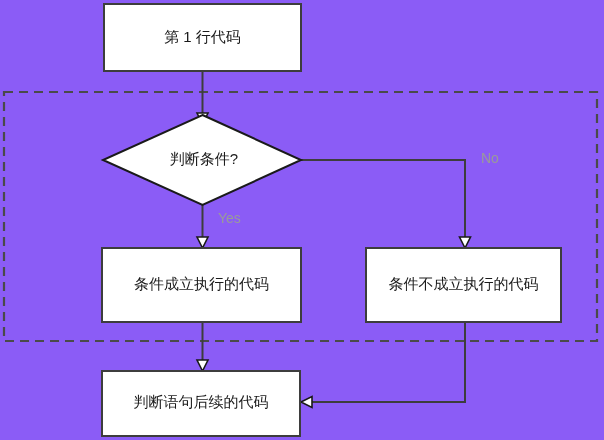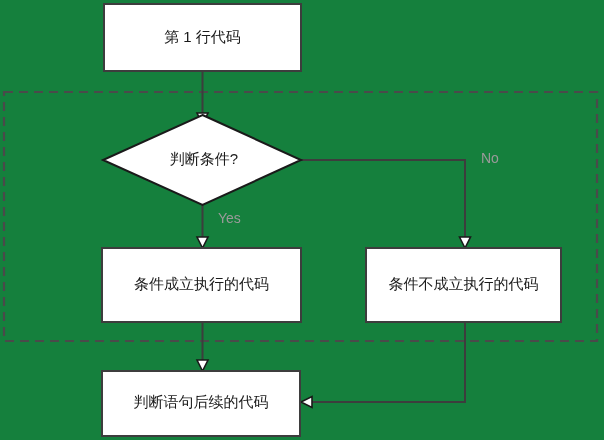--- a/index.html
+++ b/index.html
@@ -10,21 +10,21 @@
   body {
     width: 604px;
     height: 440px;
     overflow: hidden;
     font-family: "Liberation Sans", "DejaVu Sans", sans-serif;
   }
   #flow-root {
     position: relative;
     width: 604px;
     height: 440px;
-    background: #15803d;
+    background: #8b5cf6;
   }
   svg#flow-svg {
     display: block;
     width: 604px;
     height: 440px;
   }
   .node-box {
     fill: #ffffff;
     stroke: #3d3d3d;
     stroke-width: 2;

